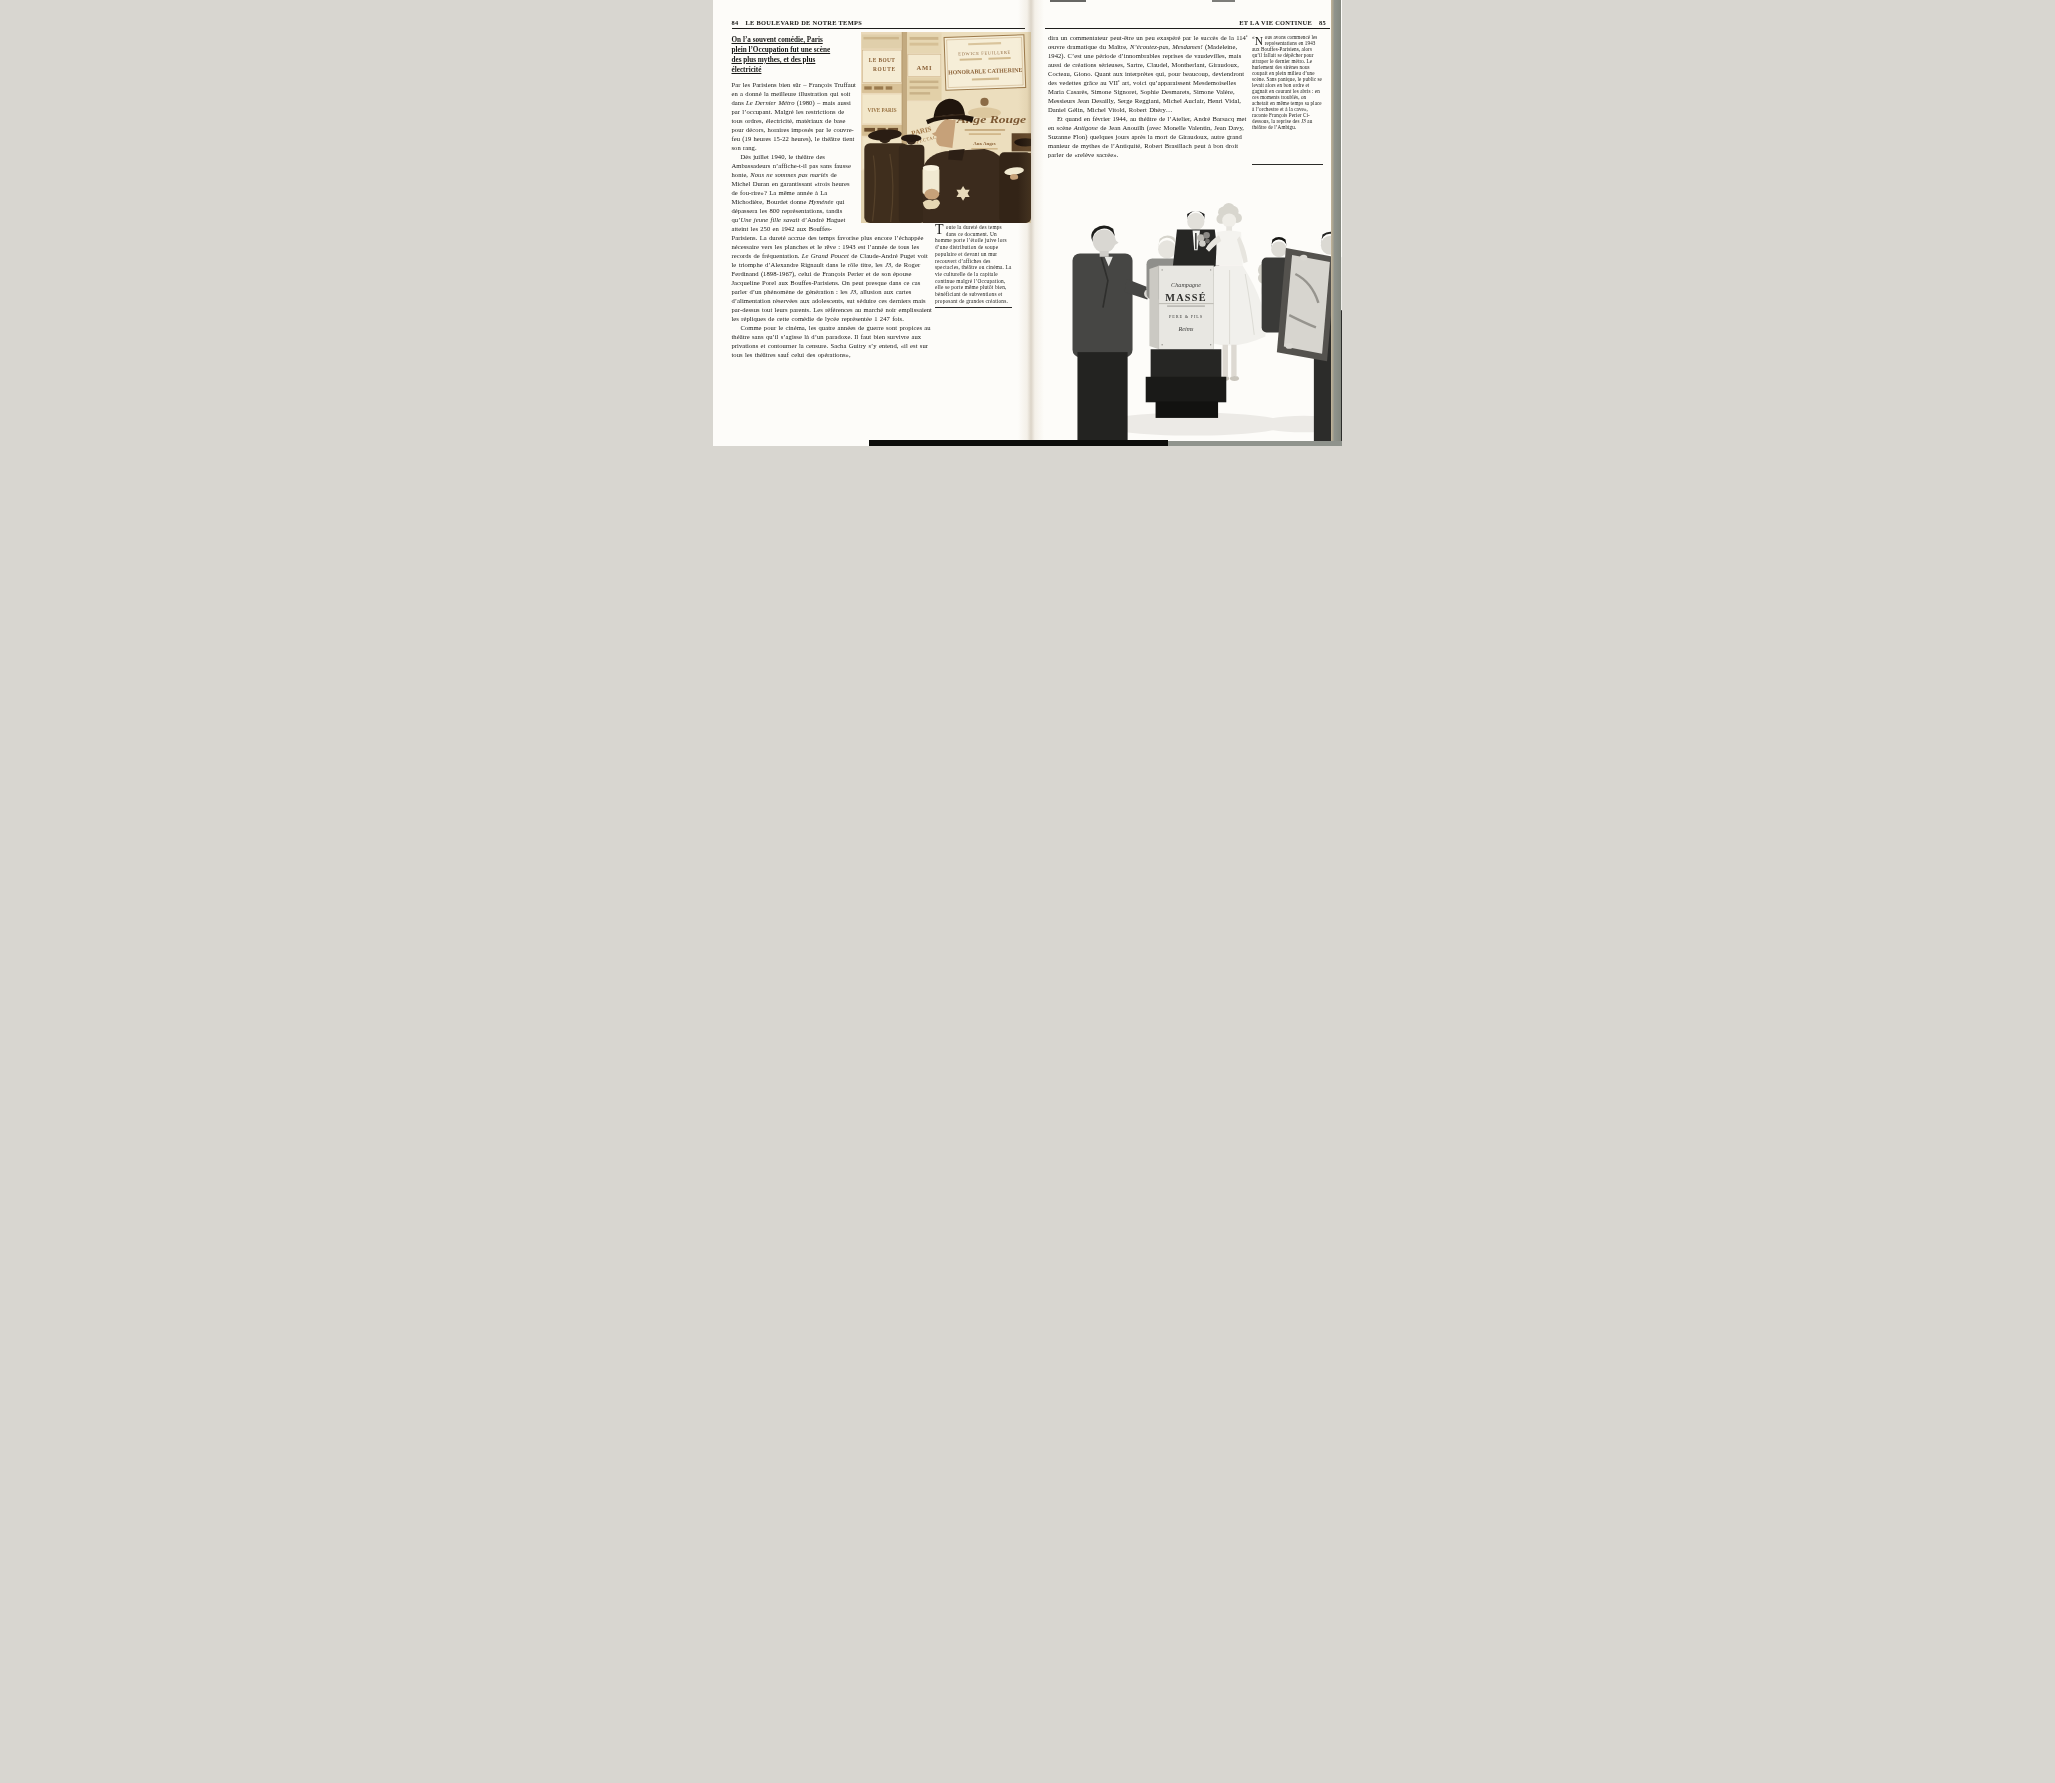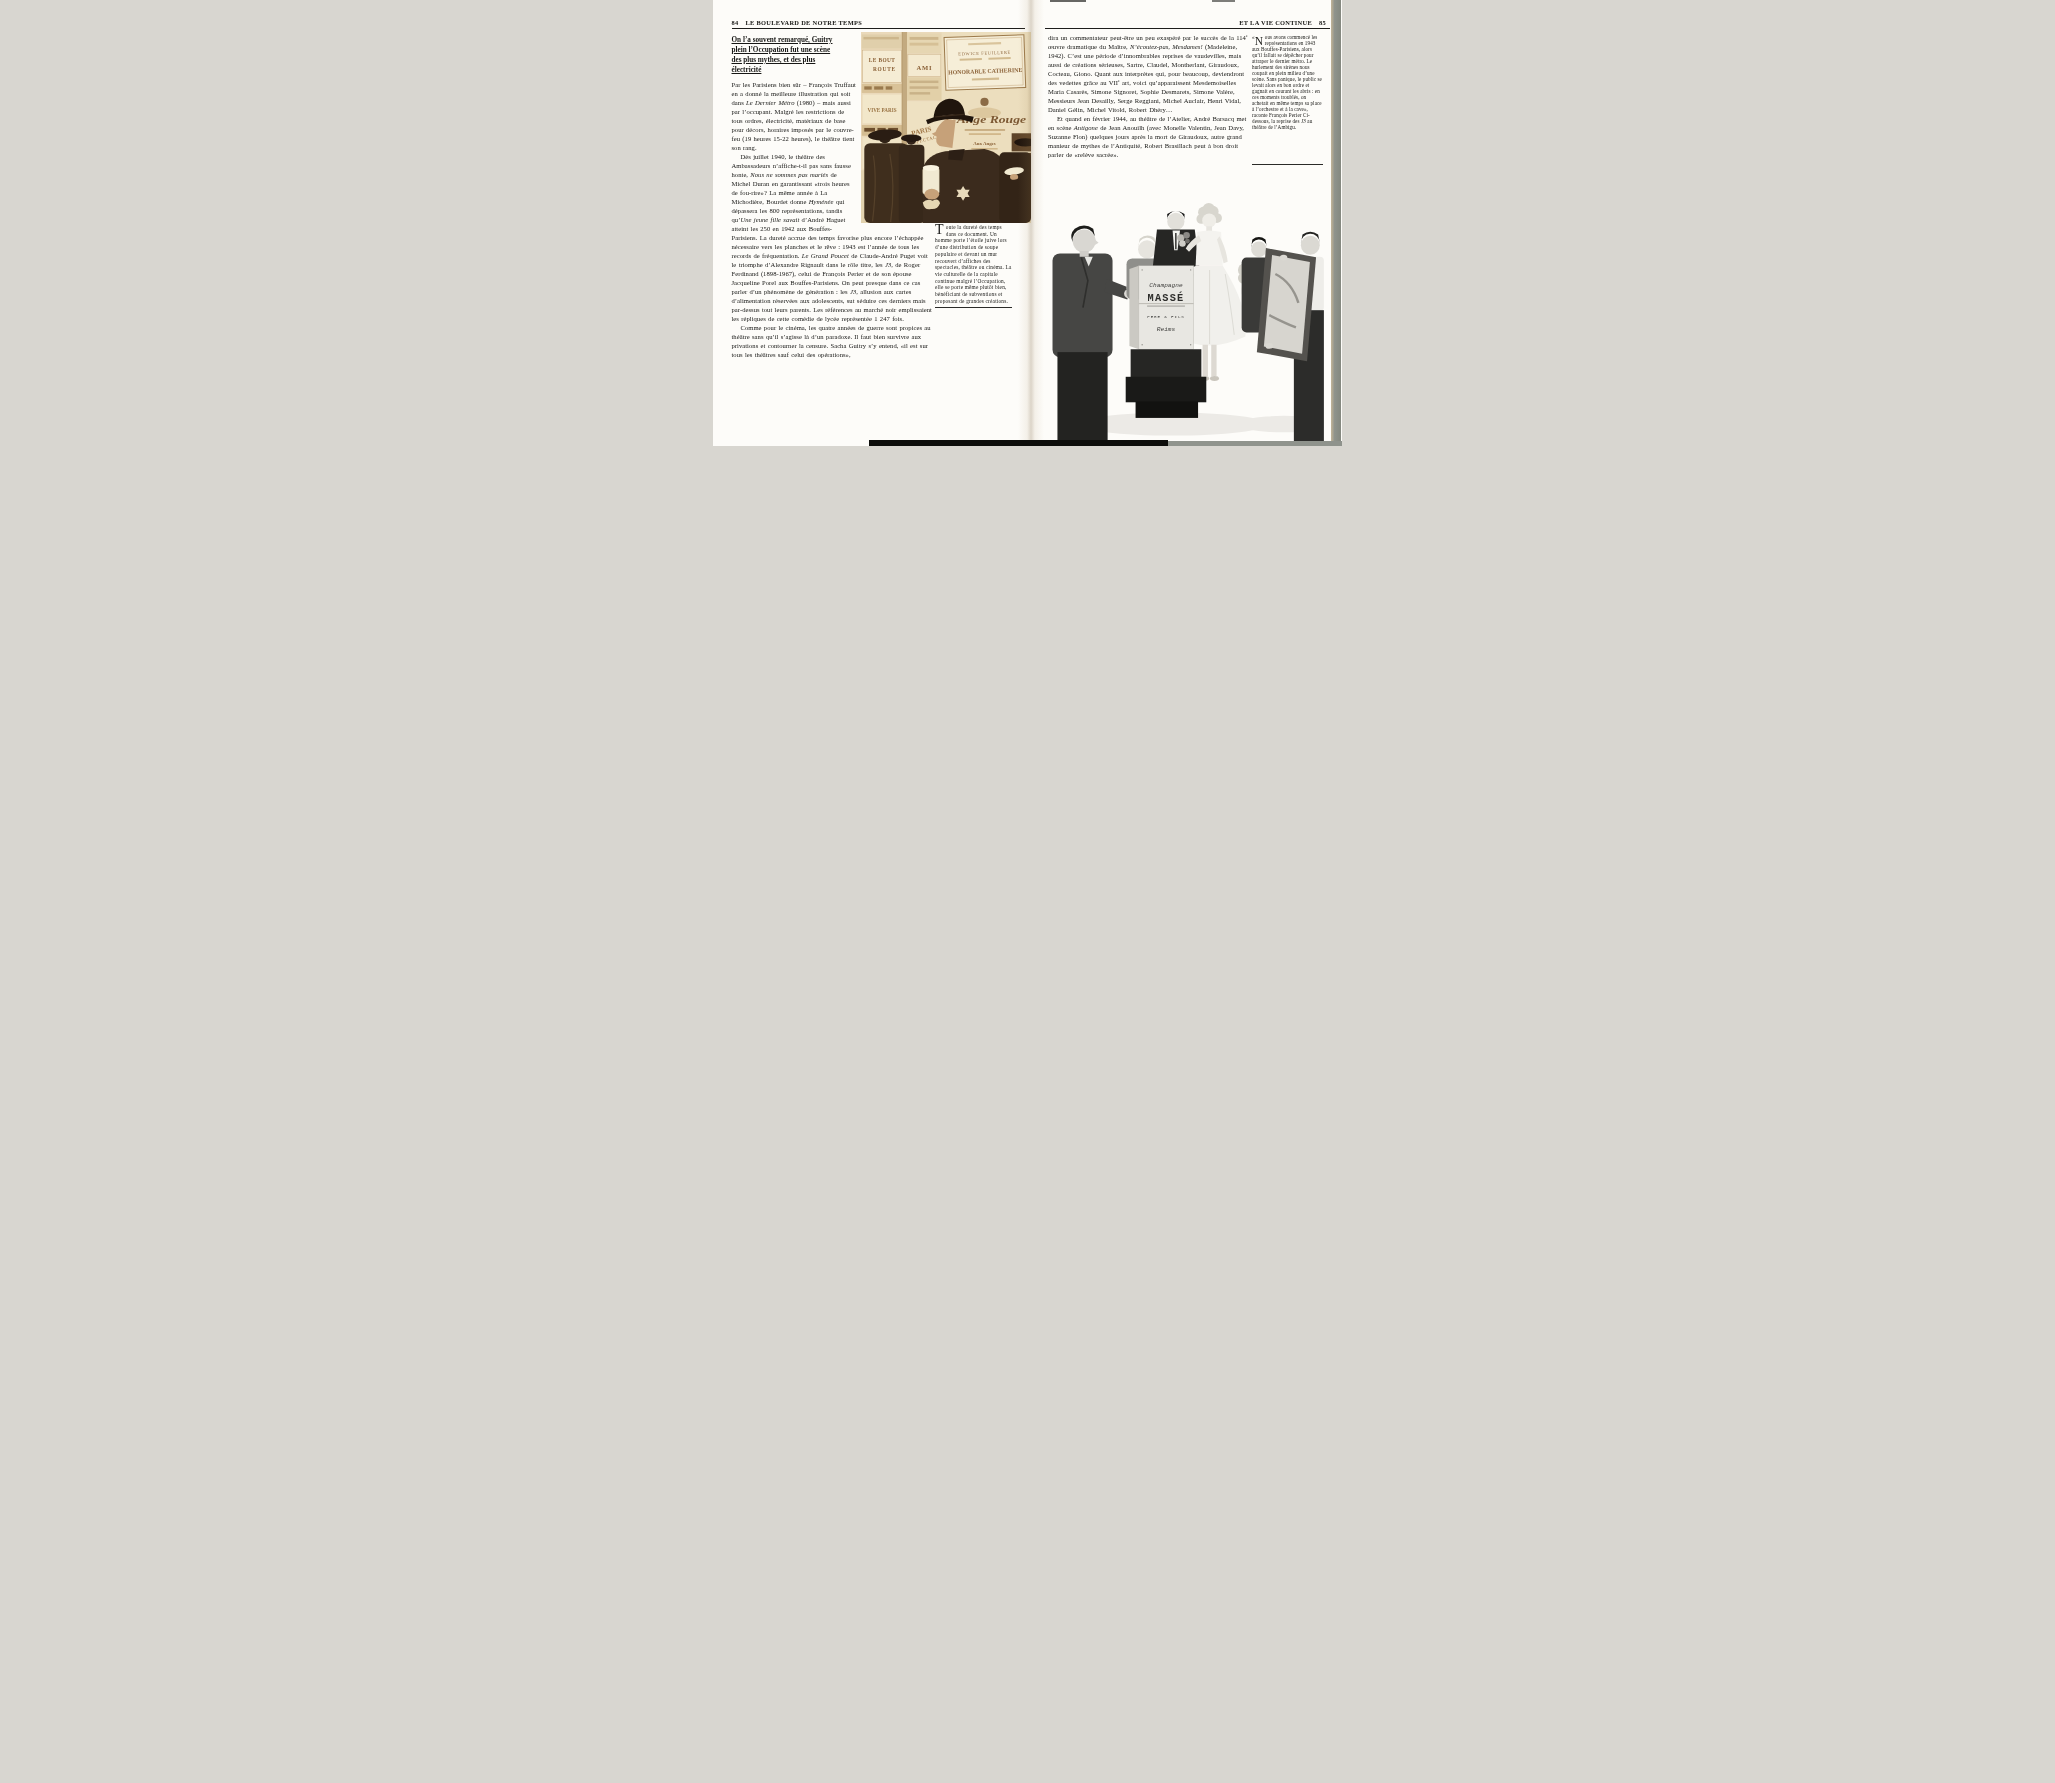--- a/index.html
+++ b/index.html
@@ -47,21 +47,21 @@
 <body>
 
 <div class="sheet">
 
   <div class="abs runhead" style="left:18.5px;top:19.3px;">
     <span class="pn">84</span><span>LE BOULEVARD DE NOTRE TEMPS</span>
   </div>
   <div class="abs rule" style="left:18.5px;top:28px;width:293px;"></div>
 
   <div class="abs heading" style="left:18.5px;top:35px;">
-    <div class="hl">On l’a souvent remarqué, Guitry</div>
+    <div class="hl">On l’a souvent comédie, Paris</div>
     <div class="hl">plein l’Occupation fut une scène</div>
     <div class="hl">des plus mythes, et des plus</div>
     <div class="hl">électricité</div>
   </div>
 
   <div class="abs body" style="left:18.5px;top:80px;width:201px;">
     <div class="photo-spacer"></div>
     <p><span>Par les Parisiens bien sûr – François Truffaut en a donné la meilleure illustration qui soit dans </span><span class="it">Le Dernier Métro</span><span> (1980) – mais aussi par l’occupant. Malgré les restrictions de tous ordres, électricité, matériaux de base pour décors, horaires imposés par le couvre-feu (19 heures 15-22 heures), le théâtre tient son rang.</span></p>
     <p class="indent"><span>Dès juillet 1940, le théâtre des Ambassadeurs n’affiche-t-il pas sans fausse honte, </span><span class="it">Nous ne sommes pas mariés</span><span> de Michel Duran en garantissant «trois heures de fou-rire»? La même année à La Michodière, Bourdet donne </span><span class="it">Hyménée</span><span> qui dépassera les 800 représentations, tandis qu’</span><span class="it">Une jeune fille savait</span><span> d’André Haguet atteint les 250 en 1942 aux Bouffes-Parisiens. La dureté accrue des temps favorise plus encore l’échappée nécessaire vers les planches et le rêve : 1943 est l’année de tous les records de fréquentation. </span><span class="it">Le Grand Poucet</span><span> de Claude-André Puget voit le triomphe d’Alexandre Rignault dans le rôle titre, les </span><span class="it">J3</span><span>, de Roger Ferdinand (1898-1967), celui de François Perier et de son épouse Jacqueline Porel aux Bouffes-Parisiens. On peut presque dans ce cas parler d’un phénomène de génération : les </span><span class="it">J3</span><span>, allusion aux cartes d’alimentation réservées aux adolescents, sut séduire ces derniers mais par-dessus tout leurs parents. Les références au marché noir emplissaient les répliques de cette comédie de lycée représentée 1 247 fois.</span></p>
     <p class="indent"><span>Comme pour le cinéma, les quatre années de guerre sont propices au théâtre sans qu’il s’agisse là d’un paradoxe. Il faut bien survivre aux privations et contourner la censure. Sacha Guitry s’y entend, «il est sur tous les théâtres sauf celui des opérations»,</span></p>
@@ -180,21 +180,21 @@
 
   <div class="abs body" style="left:335px;top:33px;width:201px;">
     <p><span>dira un commentateur peut-être un peu exaspéré par le succès de la 114</span><sup>e</sup><span> œuvre dramatique du Maître, </span><span class="it">N’écoutez-pas, Mesdames!</span><span> (Madeleine, 1942). C’est une période d’innombrables reprises de vaudevilles, mais aussi de créations sérieuses, Sartre, Claudel, Montherlant, Giraudoux, Cocteau, Giono. Quant aux interprètes qui, pour beaucoup, deviendront des vedettes grâce au VII</span><sup>e</sup><span> art, voici qu’apparaissent Mesdemoiselles Maria Casarès, Simone Signoret, Sophie Desmarets, Simone Valère, Messieurs Jean Desailly, Serge Reggiani, Michel Auclair, Henri Vidal, Daniel Gélin, Michel Vitold, Robert Dhéry…</span></p>
     <p class="indent"><span>Et quand en février 1944, au théâtre de l’Atelier, André Barsacq met en scène </span><span class="it">Antigone</span><span> de Jean Anouilh (avec Monelle Valentin, Jean Davy, Suzanne Flon) quelques jours après la mort de Giraudoux, autre grand manieur de mythes de l’Antiquité, Robert Brasillach peut à bon droit parler de «relève sacrée».</span></p>
   </div>
 
   <aside class="abs sidebar" style="left:539px;top:34px;width:71px;height:130px;">
     <span class="dc-wrap"><span class="dc-q">«</span><span class="dc-n">N</span></span><span><span>ous avons commencé les représentations en 1943 aux Bouffes-Parisiens, alors qu’il fallait se dépêcher pour attraper le dernier métro. Le hurlement des sirènes nous coupait en plein milieu d’une scène. Sans panique, le public se levait alors en bon ordre et gagnait en courant les abris : en ces moments troublés, on achetait en même temps sa place à l’orchestre et à la cave», raconte François Perier Ci-dessous, la reprise des </span><span class="it">J3</span><span> au théâtre de l’Ambigu.</span></span>
   </aside>
 
-  <figure class="abs ph" style="left:332px;top:200px;width:279px;height:243px;font-family:Liberation Mono, monospace;">
+  <figure class="abs ph" style="left:352px;top:200px;width:279px;height:243px;">
     <svg viewBox="0 0 678 591">
       <ellipse cx="310" cy="545" rx="230" ry="28" fill="#eceae6"></ellipse>
       <ellipse cx="580" cy="545" rx="110" ry="20" fill="#eceae6"></ellipse>
 
       <g>
         <rect x="18" y="130" width="146" height="252" rx="18" fill="#464644"></rect>
         <path d="M88,140 L104,196 L92,262" stroke="#2f2f2d" stroke-width="4" fill="none"></path>
         <polygon points="96,138 116,138 106,162" fill="#e8e8e4"></polygon>
         <rect x="30" y="370" width="122" height="221" fill="#232321"></rect>
         <circle cx="95" cy="100" r="28" fill="#d9d7d2"></circle>

